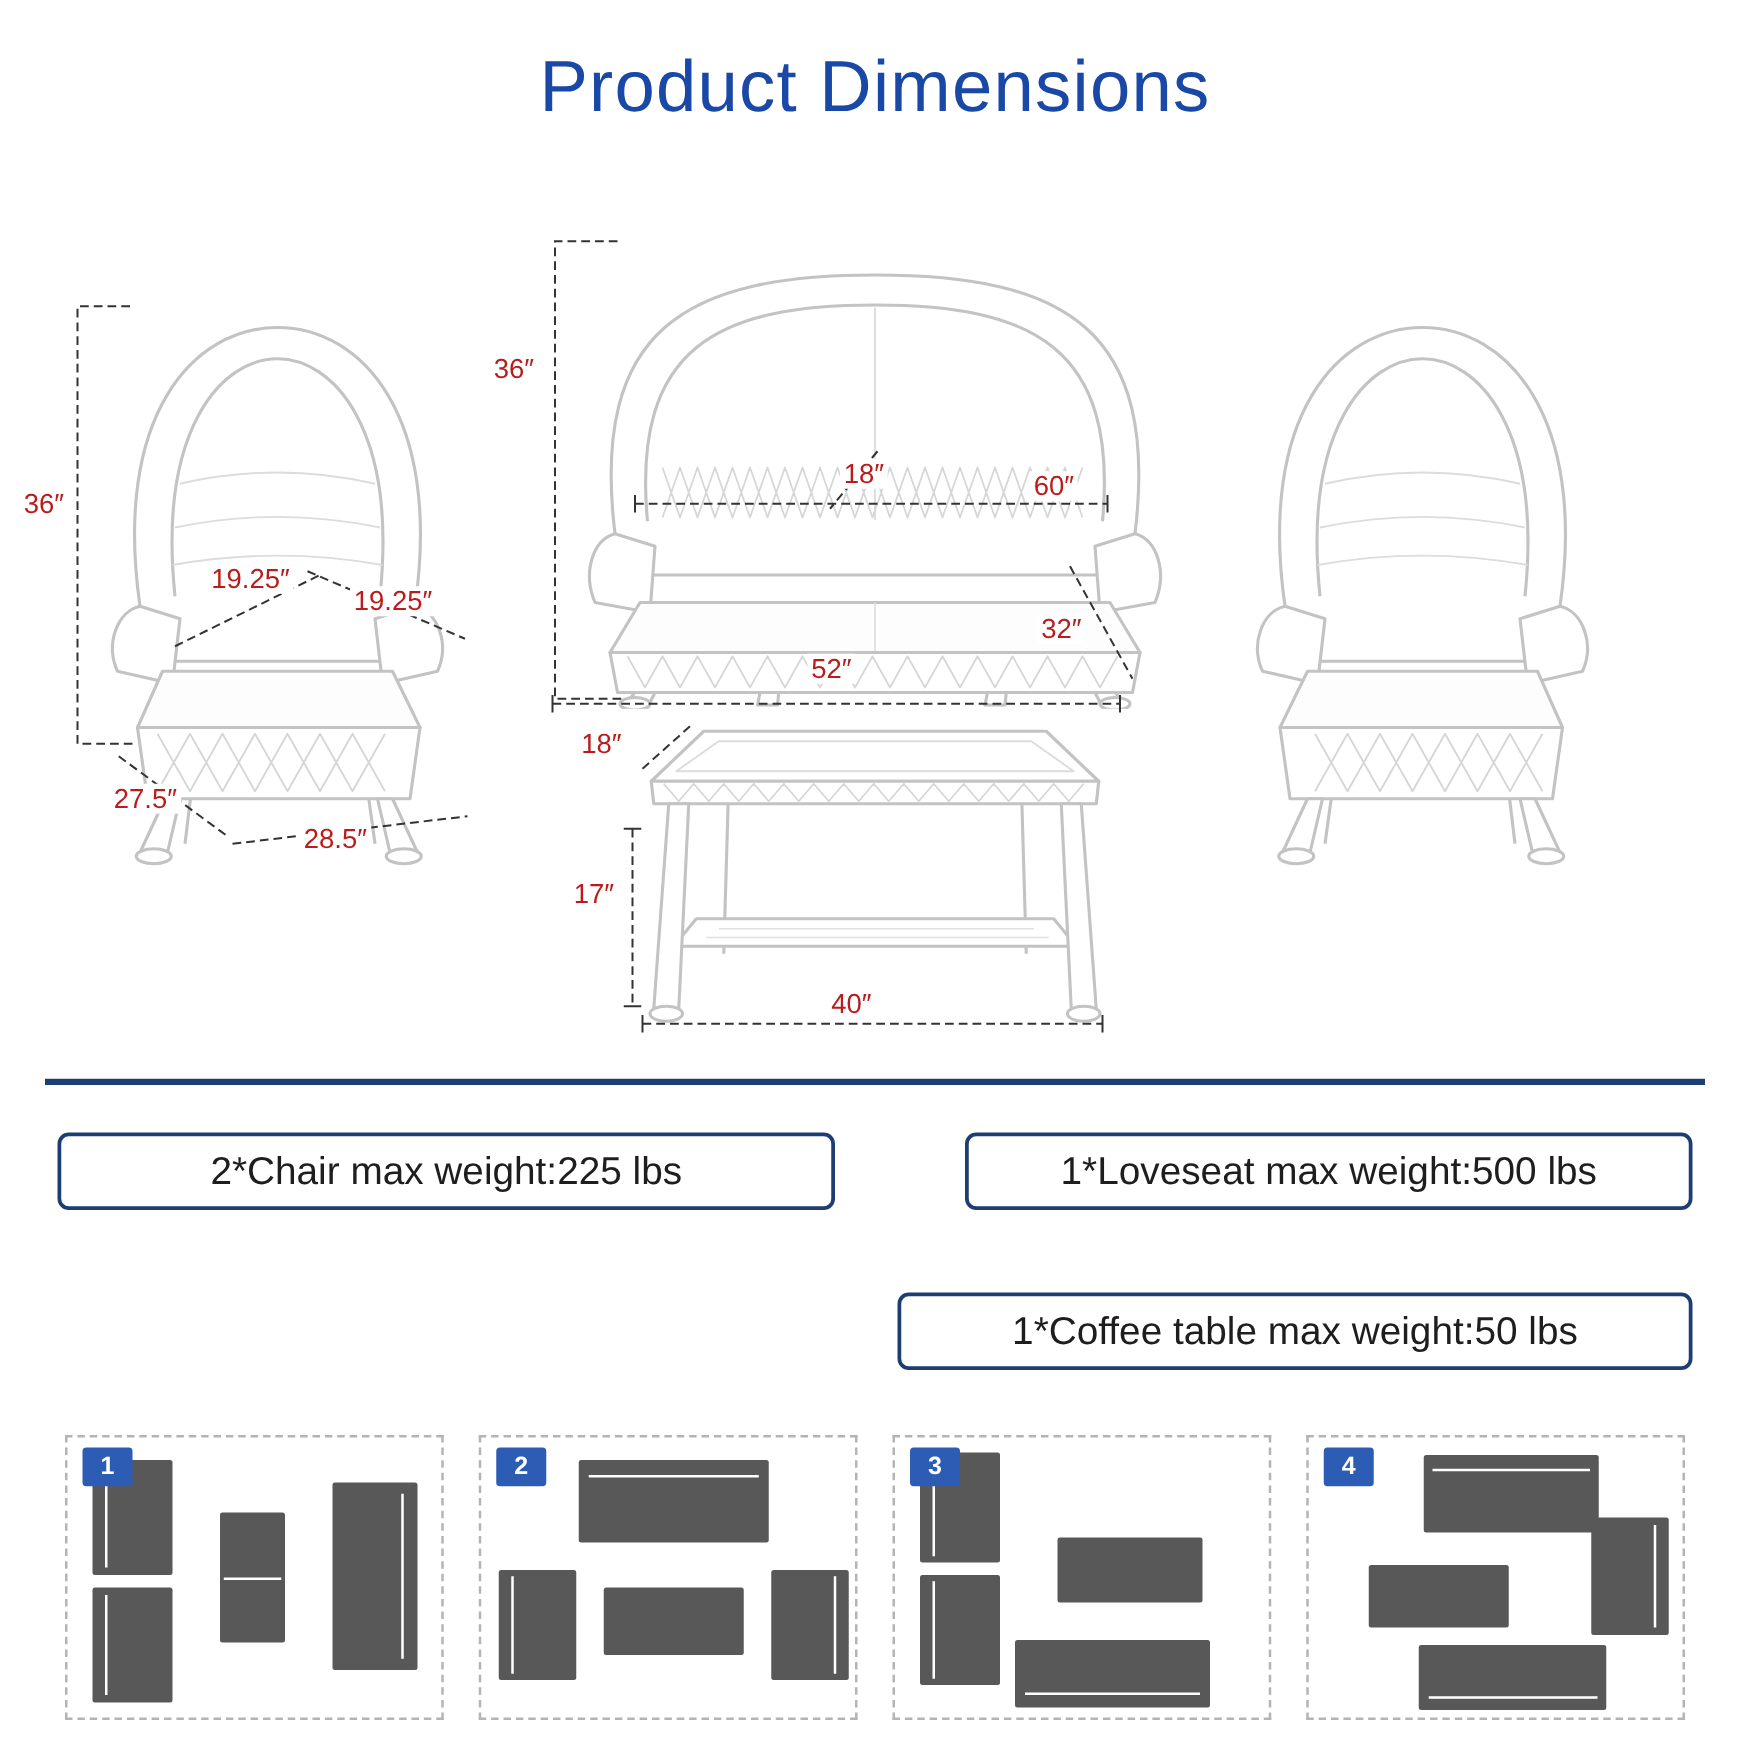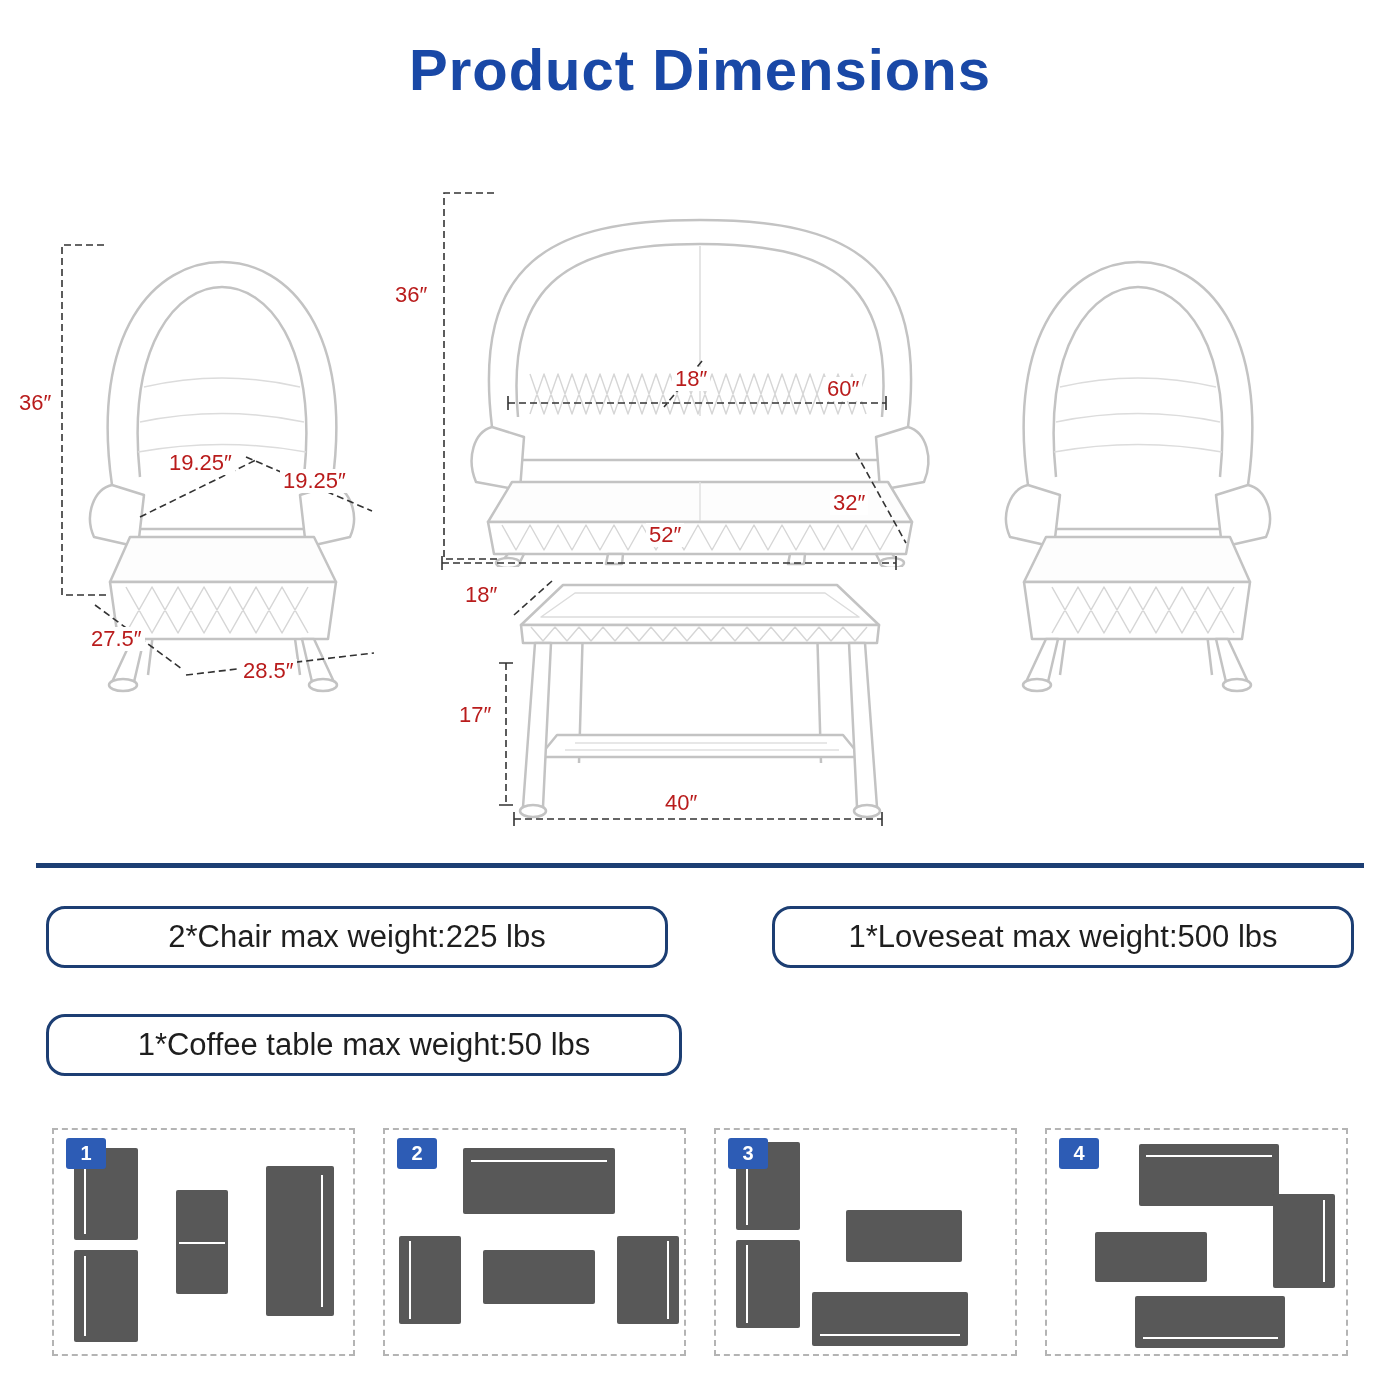--- a/index.html
+++ b/index.html
@@ -1,32 +1,32 @@
 <!DOCTYPE html>
 <html><head>
 <meta charset="utf-8">
 <style>
   *{box-sizing:border-box;margin:0;padding:0}
   html,body{width:1400px;height:1400px;background:#ffffff;overflow:hidden}
   body{font-family:"Liberation Sans","DejaVu Sans",sans-serif;position:relative}
 
-  .title{padding-top:36px;text-align:center;font-size:58px;font-weight:700;color:#1948a6;letter-spacing:1px}
+  .title{padding-top:36px;text-align:center;font-size:58px;font-weight:400;color:#1948a6;letter-spacing:1px}
 
   .diagram{position:relative;width:1400px;height:742px;margin-top:4px}
   .fig{position:absolute}
   .fig.chair-right{transform:scaleX(-1)}
   .dim-overlay{position:absolute;left:0;top:0;width:1400px;height:742px;pointer-events:none}
   .dim-label{position:absolute;font-size:22px;color:#b91c1c;background:#fff;padding:0 3px;line-height:1.1;white-space:nowrap}
 
   .divider{height:5px;background:#1c3e73;margin:14px 36px 0}
 
   .badge-row{display:flex;padding:0 46px;margin-top:38px}
   .badge-row.r1{justify-content:space-between}
-  .badge-row.r2{justify-content:flex-start;margin-top:46px}
-  .badge{border:3px solid #1c3e73;border-radius:19px;height:62px;display:flex;align-items:center;justify-content:center;font-size:31px;color:#1e1e1e;background:#fff}
+  .badge-row.r2{justify-content:flex-end;margin-top:66px}
+  .badge{border:3px solid #1c3e73;border-radius:9px;height:62px;display:flex;align-items:center;justify-content:center;font-size:31px;color:#1e1e1e;background:#fff}
   .badge.w1{width:622px}
   .badge.w2{width:582px}
   .badge.w3{width:636px}
 
   .layouts{display:flex;gap:28px;padding:0 52px;margin-top:52px}
   .layout-box{flex:1;height:228px;border:2px dashed #b4b4b4;position:relative;background:#fff}
   .num{position:absolute;top:8px;left:12px;width:40px;height:31px;background:#2d5cb5;color:#fff;font-weight:700;font-size:20px;display:flex;align-items:center;justify-content:center;border-radius:3px;z-index:2}
   .blk{position:absolute;background:#585858;border-radius:2px}
   .blk::after{content:"";position:absolute;background:#fff;display:none}
   .seam-l::after{display:block;left:16%;top:6%;bottom:6%;width:2px}

